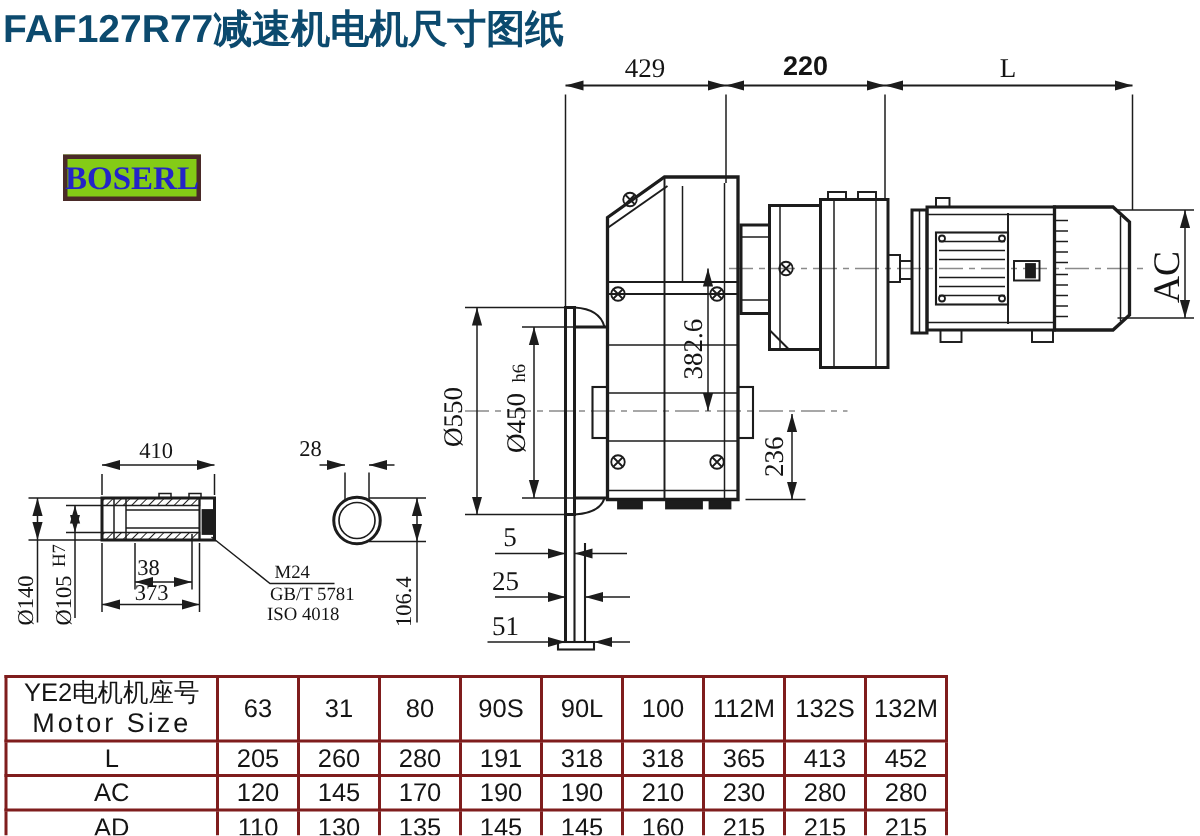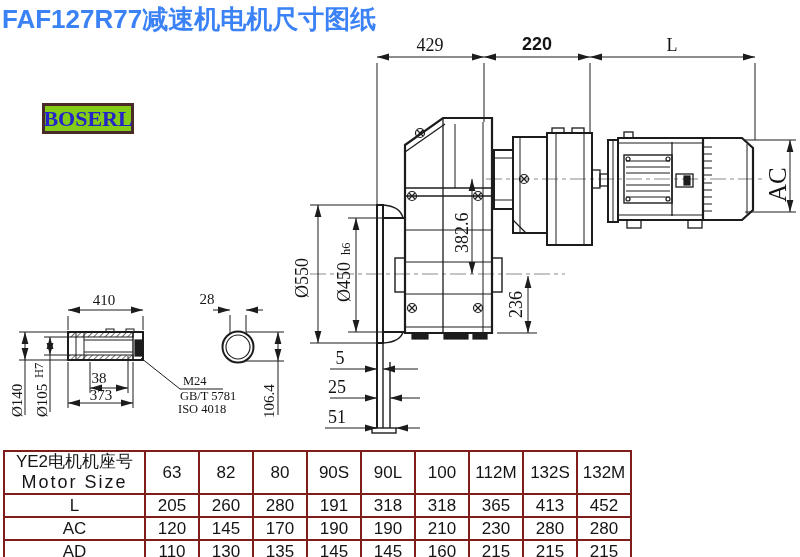--- a/index.html
+++ b/index.html
@@ -1,19 +1,19 @@
 <!DOCTYPE html>
 <html><head>
 <meta charset="utf-8">
 <style>
   html,body{margin:0;padding:0;background:#fff;}
   #sheet{position:relative;width:800px;height:557px;background:#fff;overflow:hidden;
          font-family:"Liberation Sans",sans-serif;color:#111;}
   #title{position:absolute;left:2px;top:2px;font-size:26px;font-weight:bold;
-         letter-spacing:0px;color:#3b82f6;white-space:nowrap;}
+         letter-spacing:0px;color:#0c4a6e;white-space:nowrap;}
   #logo{position:absolute;left:42px;top:103px;width:86px;height:25px;
         border:3px solid #4a2a28;background:#84cc16;display:flex;align-items:center;justify-content:center;}
   #logo span{font-family:"Liberation Serif",serif;font-size:22px;font-weight:bold;color:#2424c8;line-height:1;}
   svg{position:absolute;left:0;top:0;}
   svg text{fill:#141414;}
   .dimtxt{font-family:"Liberation Serif",serif;font-size:18px;}
   .dimtxt-sm{font-family:"Liberation Serif",serif;font-size:15px;}
   .dimtxt-xs{font-family:"Liberation Serif",serif;font-size:12.5px;}
   .dimtxt-bold{font-family:"Liberation Sans",sans-serif;font-size:18px;font-weight:bold;}
   .dimtxt-big{font-family:"Liberation Serif",serif;font-size:25px;}
@@ -299,21 +299,21 @@
         <col style="width:54px">
         <col style="width:54px">
     </colgroup>
     <tbody>
         <tr class="hdr">
       <td>
         <div class="hdr-cn">YE2电机机座号</div>
         <div class="hdr-en">Motor Size</div>
       </td>
       <td>63</td>
-      <td>82</td>
+      <td>31</td>
       <td>80</td>
       <td>90S</td>
       <td>90L</td>
       <td>100</td>
       <td>112M</td>
       <td>132S</td>
       <td>132M</td>
     </tr>
     <tr>
       <td>L</td>

